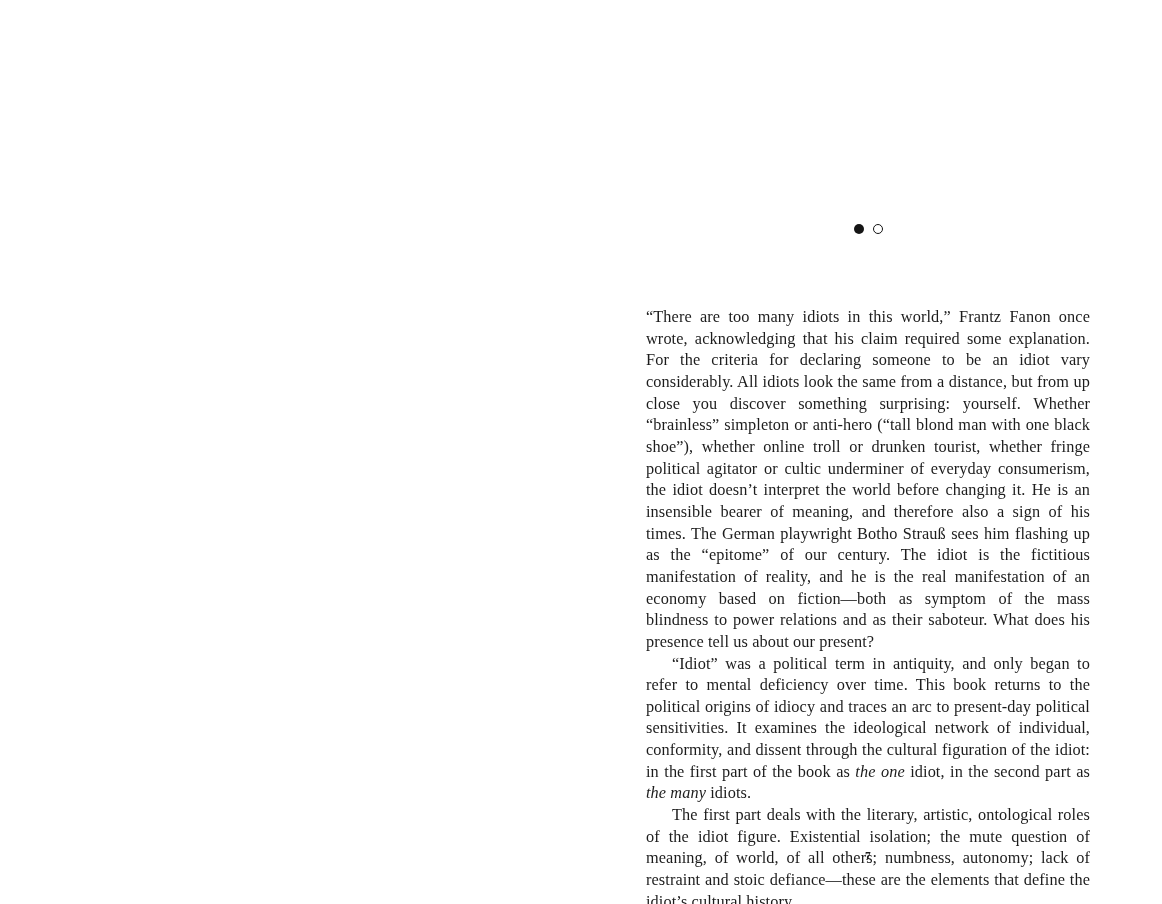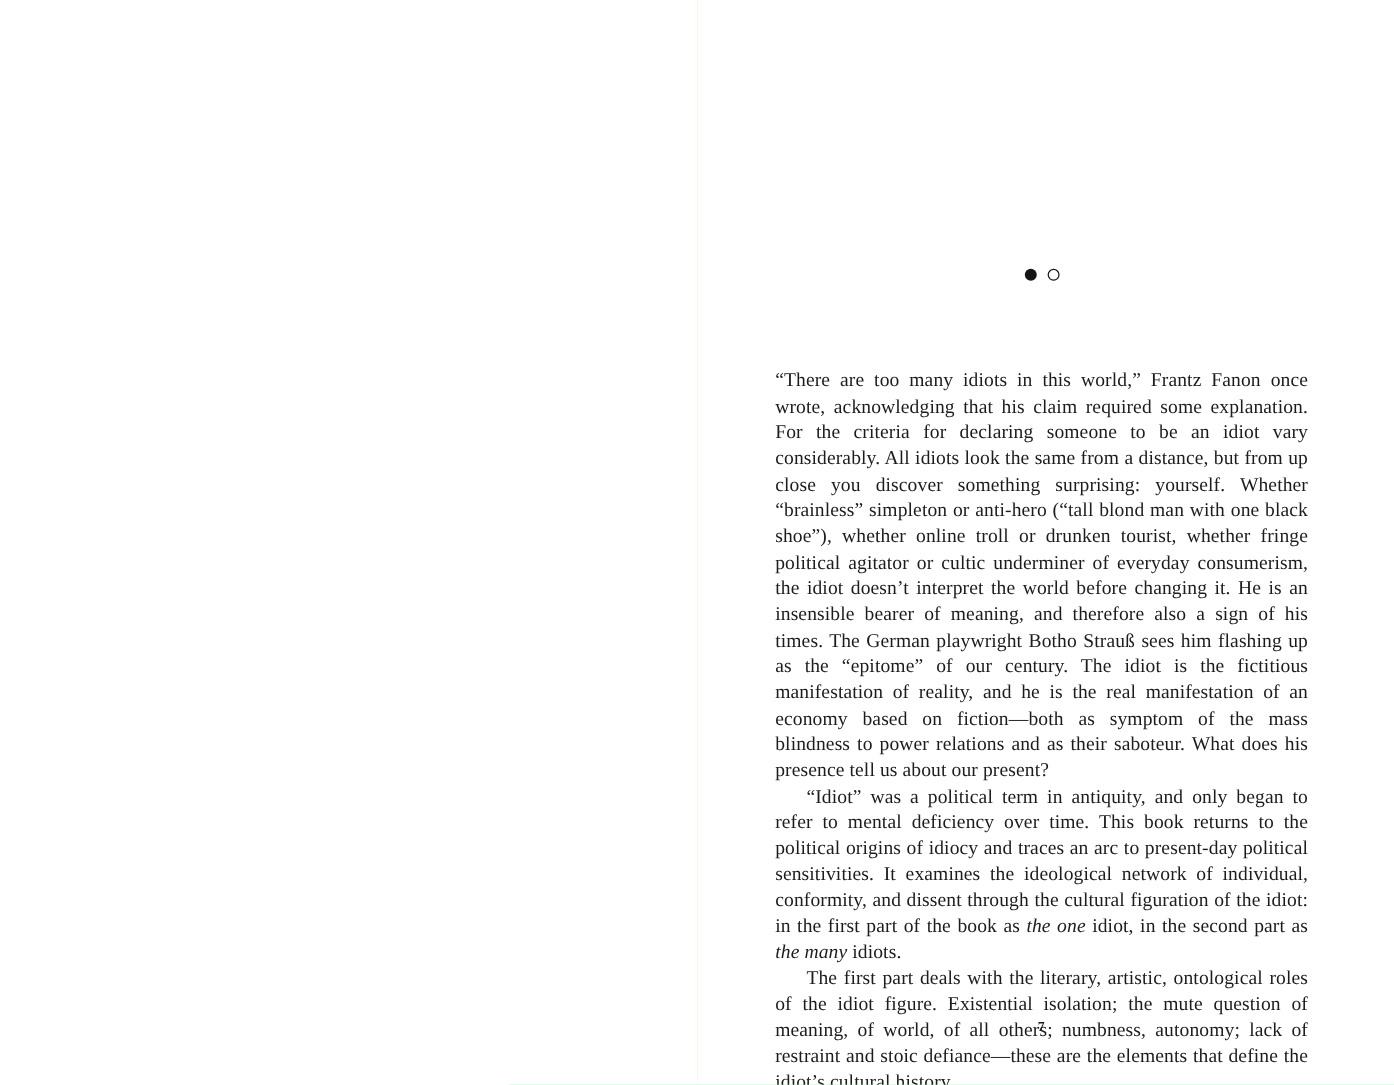--- a/index.html
+++ b/index.html
@@ -6,21 +6,21 @@
   html, body { background: #ffffff; }
   body {
     width: 1162px; height: 904px;
     font-family: "Liberation Serif", serif;
     color: #1c1c1c;
     overflow: hidden;
   }
   .book-spread {
     position: relative;
     width: 1162px; height: 904px;
-    background: #86efac;
+    background: #15803d;
   }
   .left-page {
     position: absolute;
     left: 0; top: 0; width: 581px; height: 904px;
     background: #ffffff;
   }
   .right-page {
     position: absolute;
     left: 581px; top: 0; width: 581px; height: 904px;
     background: #ffffff;

